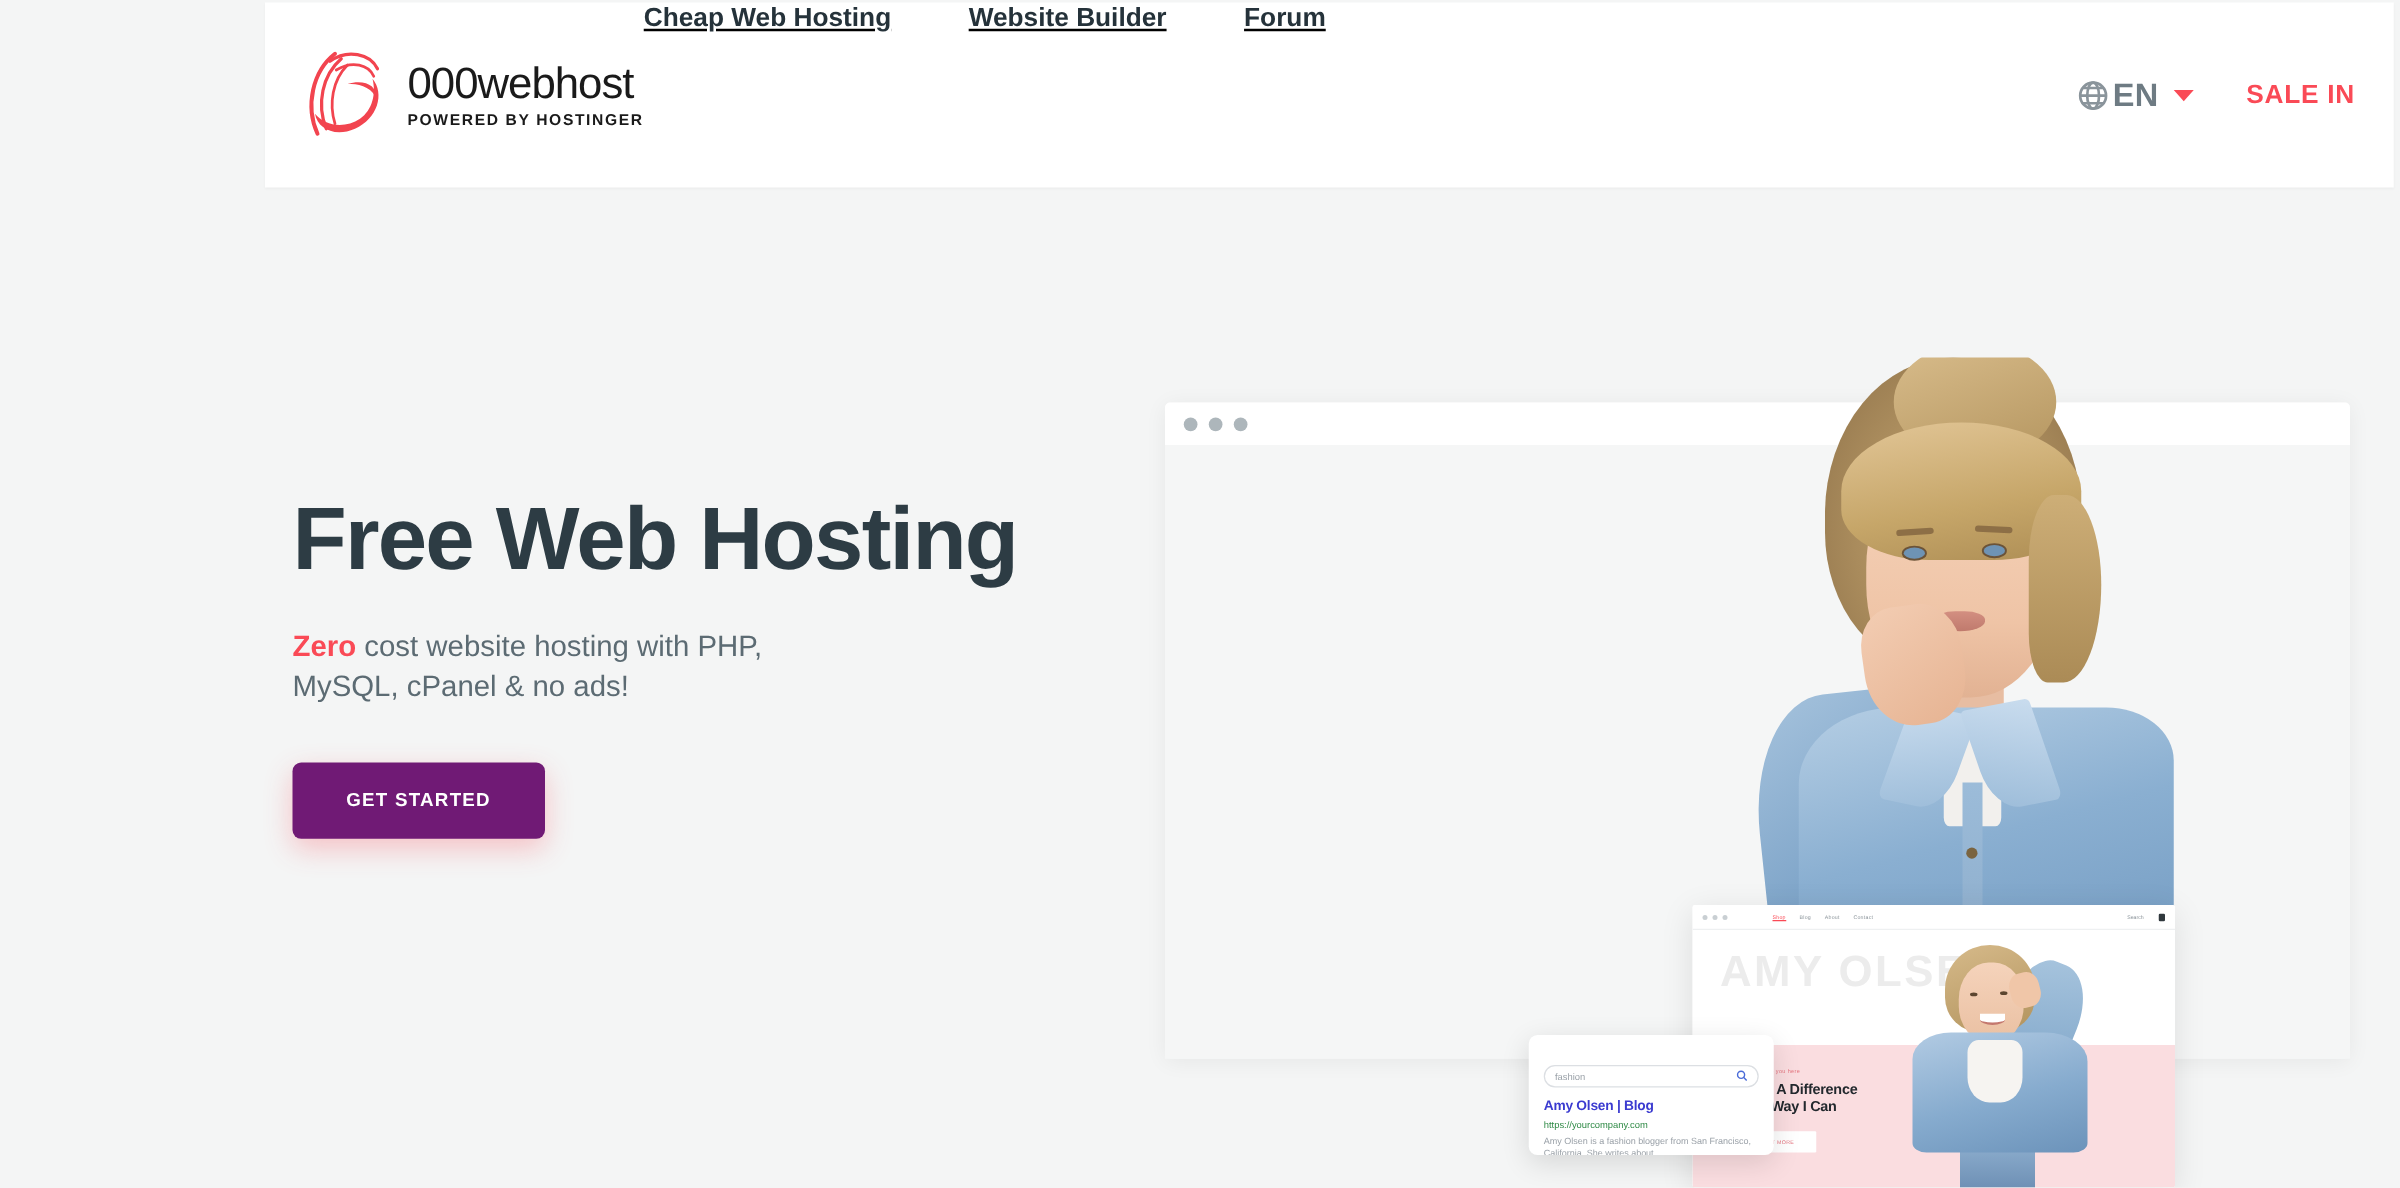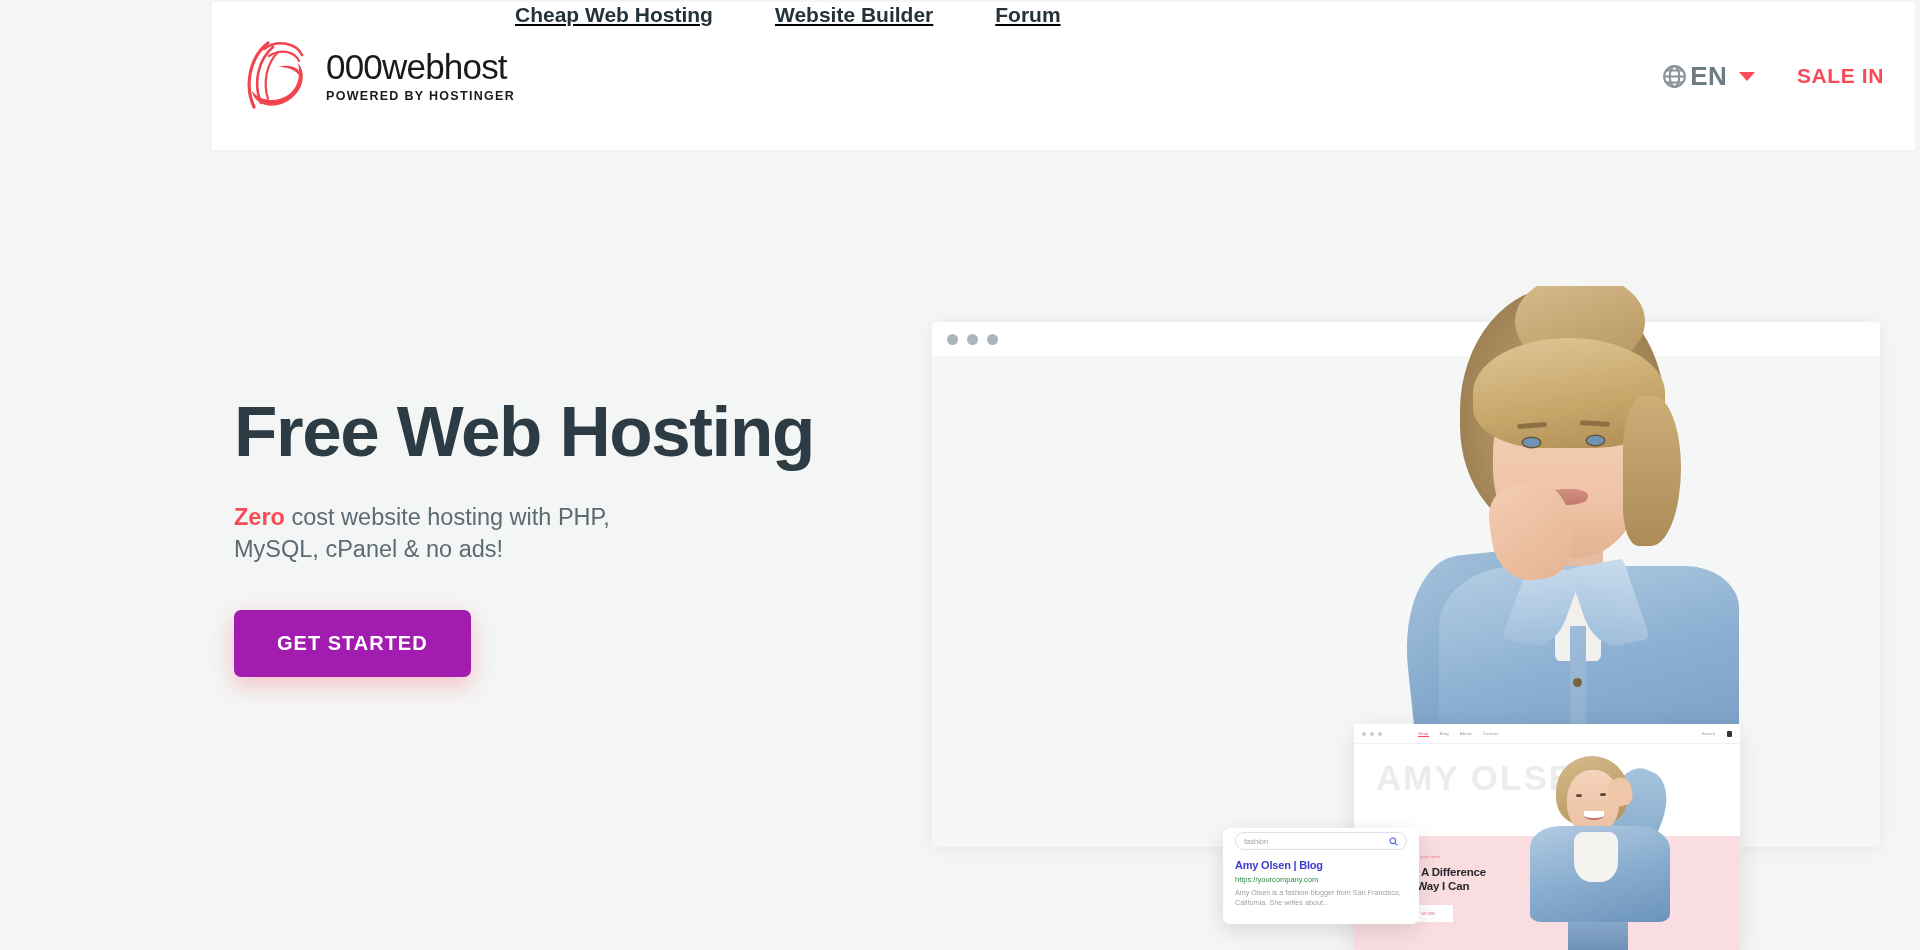--- a/index.html
+++ b/index.html
@@ -127,22 +127,22 @@
   }
   .hero-sub {
     margin-top: 31px;
     font-size: 23.5px; color: #5c6b73;
     line-height: 1.37;
     max-width: 430px;
   }
   .hero-sub .zero { color: #fa4a56; font-weight: 700; }
   .cta-btn {
     margin-top: 45px;
-    background: #a21caf; color: #fff;
-    font-size: 20px; font-weight: 700;
+    background: #701a75; color: #fff;
+    font-size: 15px; font-weight: 700;
     letter-spacing: 1px;
     border: none; border-radius: 7px;
     padding: 22px 43px;
     cursor: pointer;
     box-shadow: 0 8px 22px rgba(250,74,86,.3);
   }
 
   
   .browser {
     position: absolute;
@@ -400,21 +400,21 @@
   }
 
   
   .search-card {
     position: absolute;
     left: 1223px; top: 828px;
     width: 196px; height: 96px;
     background: #fff;
     border-radius: 7px;
     box-shadow: 0 6px 22px rgba(0,0,0,.12);
-    padding: 4px 12px 0 12px;
+    padding: 24px 12px 0 12px;
     overflow: hidden;
   }
   .sc-input {
     height: 18px; border: 1px solid #dcdfe3;
     border-radius: 9px;
     display: flex; align-items: center;
     padding: 0 8px;
   }
   .sc-input .ph { font-size: 7.5px; color: #9aa1a8; }
   .sc-input .mag { margin-left: auto; }

